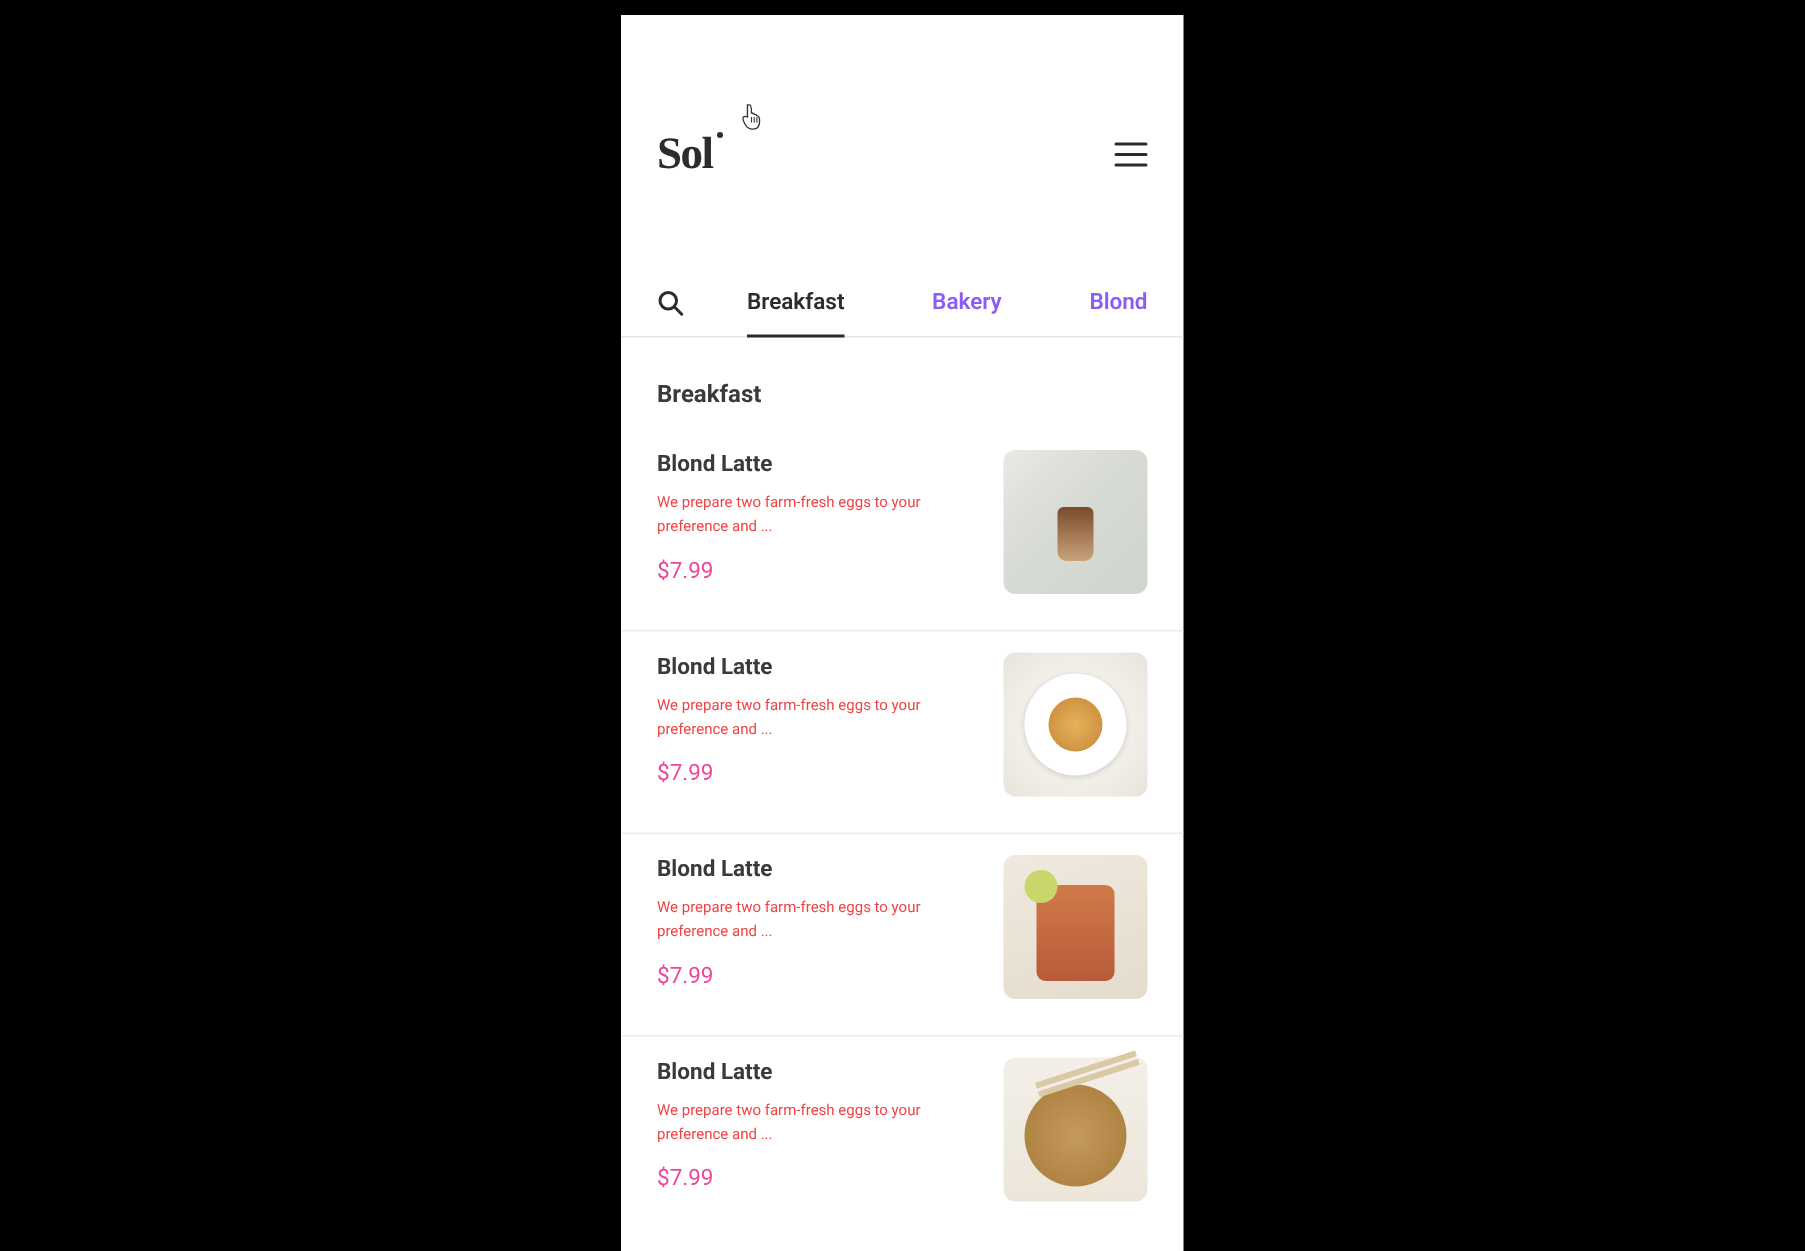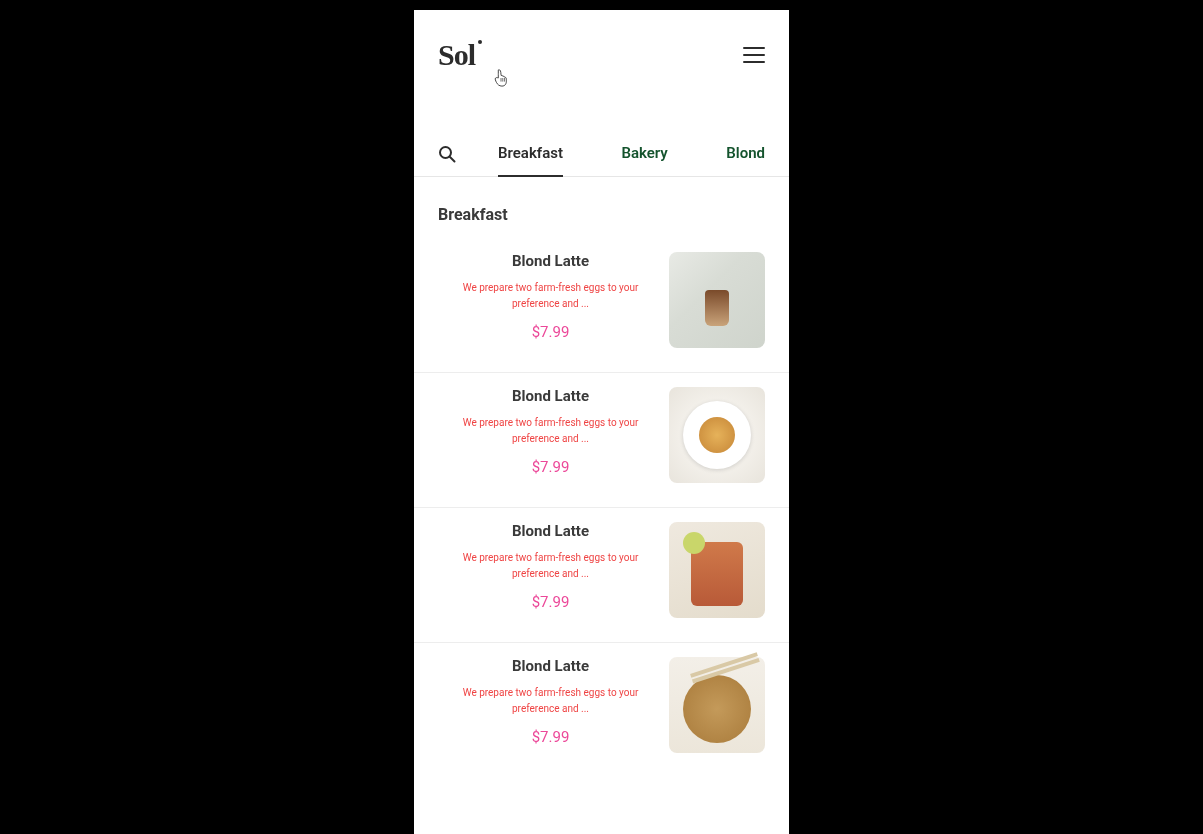--- a/index.html
+++ b/index.html
@@ -18,20 +18,21 @@
     width: 375px;
     height: 824px;
     background: #fff;
     overflow: hidden;
   }
   .header {
     display: flex;
     align-items: center;
     justify-content: space-between;
     padding: 28px 24px 20px 24px;
+    margin-top: 48px;
   }
   .logo {
     font-family: Georgia, "Times New Roman", serif;
     font-weight: 700;
     font-size: 30px;
     color: #2c2c2c;
     letter-spacing: -1px;
     position: relative;
   }
   .logo-dot {
@@ -81,21 +82,21 @@
   }
   .tabs {
     flex: 1;
     display: flex;
     justify-content: space-between;
     padding-left: 24px;
   }
   .tab {
     font-size: 15px;
     font-weight: 600;
-    color: #14532d;
+    color: #8b5cf6;
     padding: 12px 0 14px 0;
     cursor: pointer;
     position: relative;
   }
   .tab.active {
     color: #2c2c2c;
   }
   .tab.active::after {
     content: "";
     position: absolute;
@@ -110,21 +111,20 @@
     font-weight: 700;
     color: #3a3a3a;
     padding: 28px 24px 14px 24px;
   }
   .item {
     display: flex;
     padding: 14px 24px 24px 24px;
     border-bottom: 1px solid #ededed;
     gap: 6px;
     cursor: pointer;
-    text-align: center;
   }
   .item:last-child { border-bottom: none; }
   .item-text {
     flex: 1;
     min-width: 0;
   }
   .item-title {
     font-size: 15px;
     font-weight: 700;
     color: #3a3a3a;

